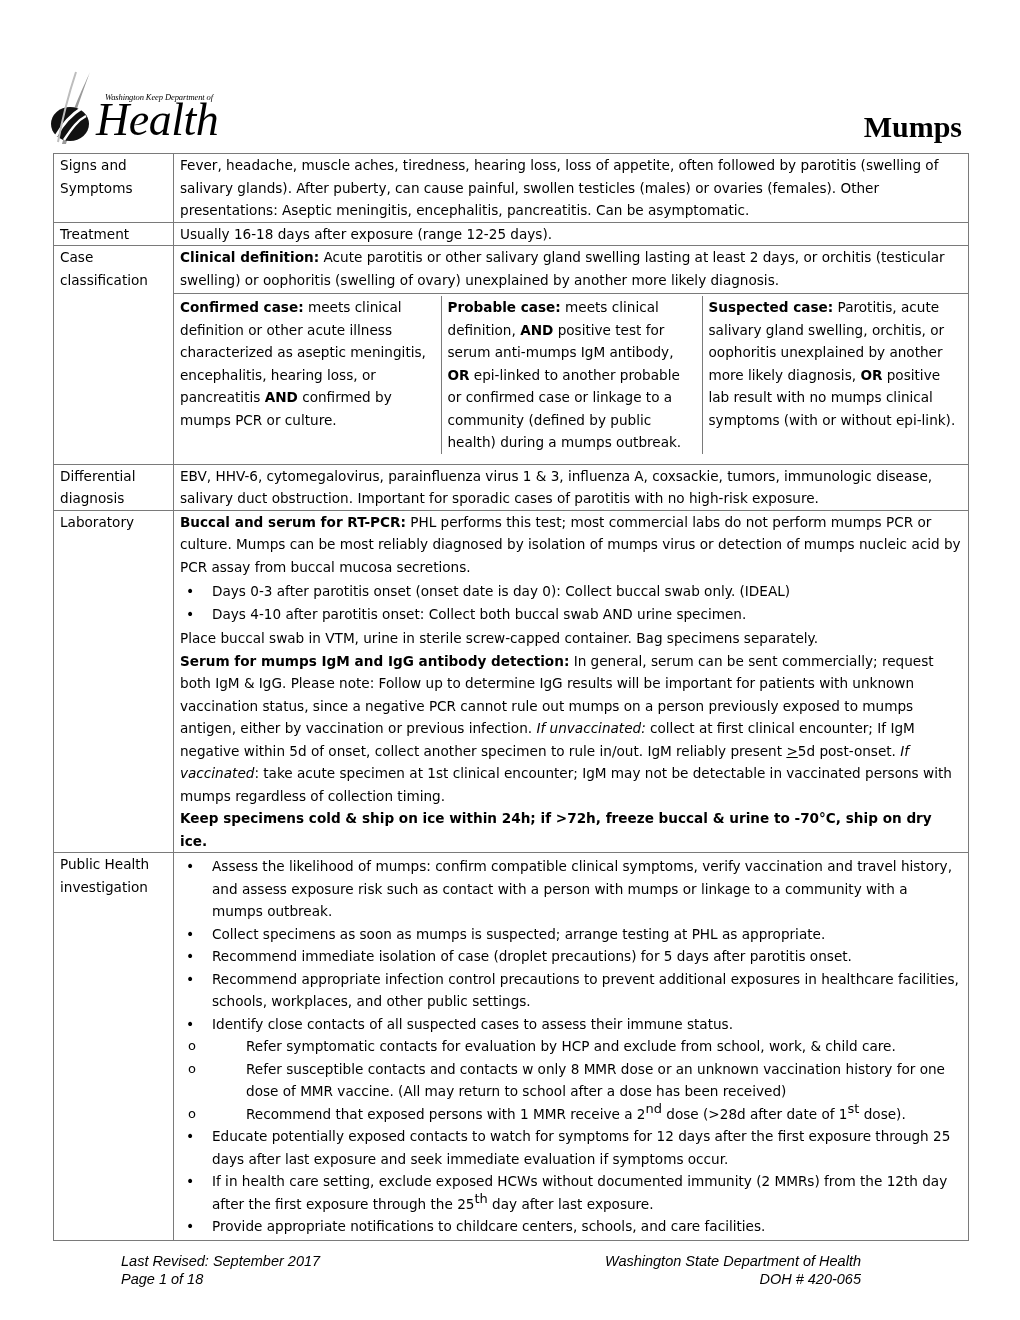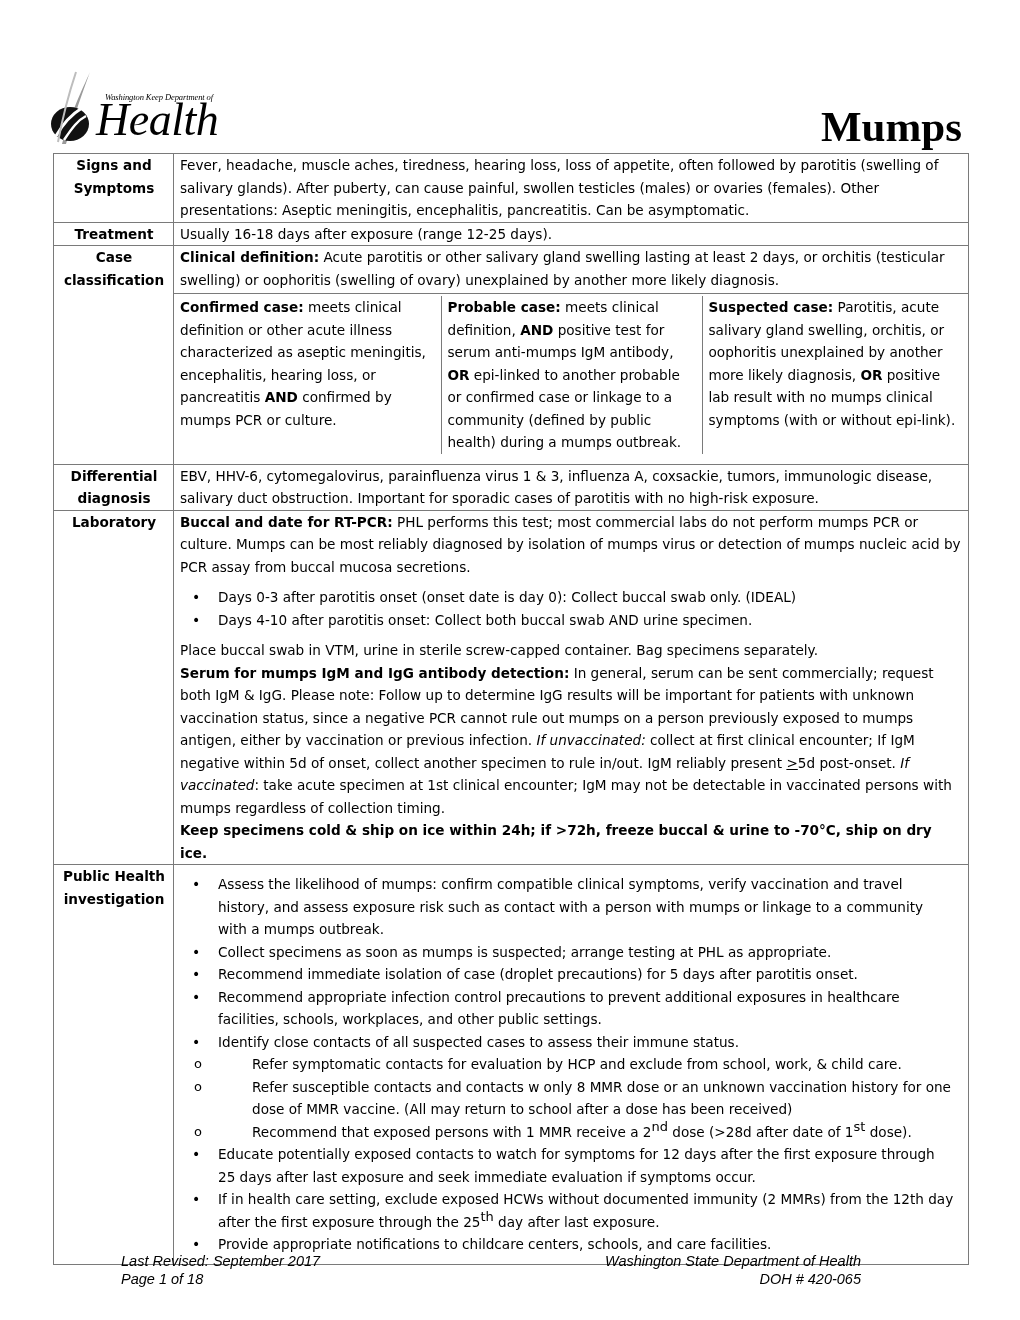--- a/index.html
+++ b/index.html
@@ -5,32 +5,32 @@
   html, body { margin: 0; padding: 0; background: #ffffff; }
   body { width: 1020px; height: 1320px; position: relative; overflow: hidden;
          font-family: "Liberation Sans", sans-serif; color: #000; }
   .logo { position: absolute; left: 46px; top: 70px; width: 170px; height: 76px; }
   .logo .org { position: absolute; left: 59px; top: 22px; font-family: "Liberation Serif", serif;
                font-style: italic; font-size: 8.5px; letter-spacing: -0.1px; }
   .logo .health { position: absolute; left: 50px; top: 30px; font-family: "Liberation Serif", serif;
                   font-style: italic; font-size: 46px; line-height: 40px; letter-spacing: -0.5px; }
   .logo svg { position: absolute; left: 0; top: 0; }
   .title { position: absolute; right: 58px; top: 104px; font-family: "Liberation Serif", serif;
-           font-weight: bold; font-size: 43px; line-height: 46px; }
+           font-weight: bold; font-size: 30px; line-height: 46px; }
   table.main { position: absolute; left: 53px; top: 153px; width: 916px; border-collapse: collapse;
                font-family: "DejaVu Sans", sans-serif; font-size: 13.6px; line-height: 22.5px; }
   table.main td { border: 1px solid #7a7a7a; vertical-align: top; padding: 0 5px; }
-  table.main td.label { width: 108px; font-weight: bold; padding-left: 6px; text-align: center; }
+  table.main td.label { width: 108px; font-weight: normal; padding-left: 6px; }
   table.main td.content { padding: 0 5px 0 6px; }
   .sub { width: 100%; border-collapse: collapse; margin: 2px 0 0 0; }
   .sub td { border: none !important; border-left: 1px solid #7a7a7a !important; padding: 0 6px !important;
             vertical-align: top; width: 33.3%; }
   .sub td:first-child { border-left: none !important; padding-left: 0 !important; }
   .subwrap { border-top: 1px solid #7a7a7a; margin: 0 -5px 10px -6px; padding: 0 5px 0 6px; }
-  ul.b { list-style: none; margin: 8px; padding: 0; }
+  ul.b { list-style: none; margin: 2px; padding: 0; }
   ul.b > li { position: relative; padding-left: 30px; }
   ul.b > li::before { content: "\2022"; position: absolute; left: 4px; top: 0; font-size: 14px; }
   ul.o { list-style: none; margin: 0; padding: 0; }
   ul.o > li { position: relative; padding-left: 34px; }
   ul.o > li::before { content: "o"; position: absolute; left: 6px; top: 0; font-size: 13px; }
   b { font-weight: bold; }
   .iu { font-style: italic; }
   .u { text-decoration: underline; }
   sup { font-size: 13px; line-height: 0; vertical-align: super; }
   .footer { position: absolute; left: 121px; top: 1252px; width: 740px; font-style: italic;
@@ -90,21 +90,21 @@
       </div>
     </td>
   </tr>
   <tr>
     <td class="label">Differential diagnosis</td>
     <td class="content">EBV, HHV-6, cytomegalovirus, parainfluenza virus 1 &amp; 3, influenza A, coxsackie, tumors, immunologic disease, salivary duct obstruction. Important for sporadic cases of parotitis with no high-risk exposure.</td>
   </tr>
   <tr>
     <td class="label">Laboratory</td>
     <td class="content">
-      <div><b>Buccal and date for RT-PCR:</b><span> PHL performs this test; most commercial labs do not perform mumps PCR or culture. Mumps can be most reliably diagnosed by isolation of mumps virus or detection of mumps nucleic acid by PCR assay from buccal mucosa secretions.</span></div>
+      <div><b>Buccal and serum for RT-PCR:</b><span> PHL performs this test; most commercial labs do not perform mumps PCR or culture. Mumps can be most reliably diagnosed by isolation of mumps virus or detection of mumps nucleic acid by PCR assay from buccal mucosa secretions.</span></div>
       <ul class="b">
         <li>Days 0-3 after parotitis onset (onset date is day 0): Collect buccal swab only. (IDEAL)</li>
         <li>Days 4-10 after parotitis onset: Collect both buccal swab AND urine specimen.</li>
       </ul>
       <div>Place buccal swab in VTM, urine in sterile screw-capped container. Bag specimens separately.</div>
       <div><b>Serum for mumps IgM and IgG antibody detection:</b><span> In general, serum can be sent commercially; request both IgM &amp; IgG. Please note: Follow up to determine IgG results will be important for patients with unknown vaccination status, since a negative PCR cannot rule out mumps on a person previously exposed to mumps antigen, either by vaccination or previous infection. </span><span class="iu">If unvaccinated:</span><span> collect at first clinical encounter; If IgM negative within 5d of onset, collect another specimen to rule in/out. IgM reliably present </span><span class="u">&gt;</span><span>5d post-onset. </span><span class="iu">If vaccinated</span><span>: take acute specimen at 1st clinical encounter; IgM may not be detectable in vaccinated persons with mumps regardless of collection timing.</span></div>
       <div><b>Keep specimens cold &amp; ship on ice within 24h; if &gt;72h, freeze buccal &amp; urine to -70°C, ship on dry ice.</b></div>
     </td>
   </tr>
   <tr>

